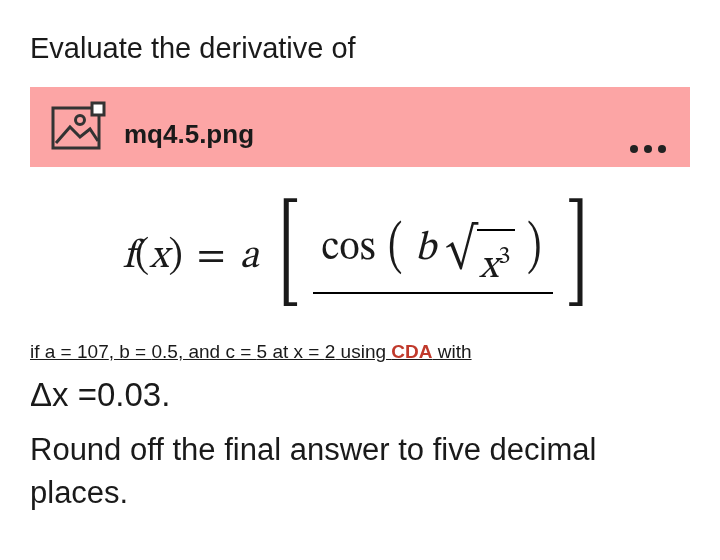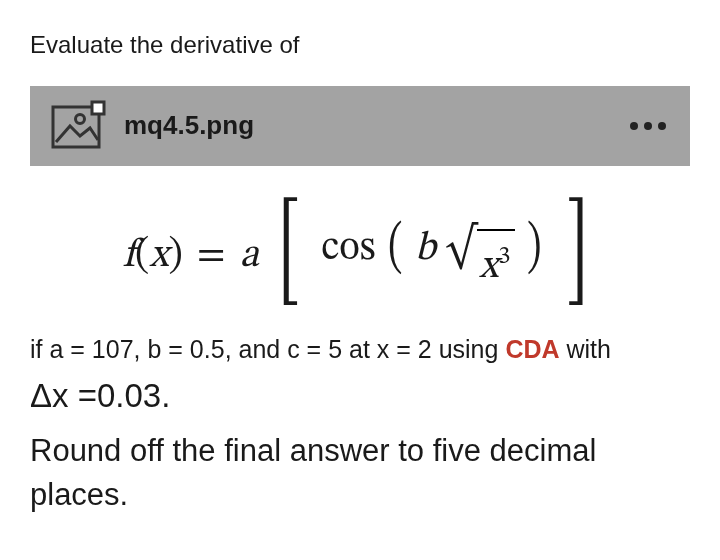--- a/index.html
+++ b/index.html
@@ -6,25 +6,25 @@
   body {
     width: 720px;
     height: 560px;
     background: #ffffff;
     font-family: Arial, Helvetica, sans-serif;
     color: #1a1a1a;
     padding: 28px 30px;
     font-size: 24px;
     line-height: 1.4;
   }
-  .prompt { margin-bottom: 24px; font-size: 24px; }
+  .prompt { margin-bottom: 18px; font-size: 29px; }
   .attachment {
-    background: #a3a3a3;
+    background: #fca5a5;
     display: flex;
-    align-items: center;
+    align-items: flex-end;
     padding: 14px 20px;
     margin-bottom: 28px;
   }
   .thumb {
     width: 56px; height: 52px;
     flex: 0 0 auto;
     margin-right: 18px;
     display: flex; align-items: center; justify-content: center;
   }
   .filename { font-weight: 700; font-size: 26px; flex: 1 1 auto; }
@@ -35,21 +35,21 @@
     align-items: center;
     justify-content: center;
     font-family: "Cambria Math","STIX Two Math","Times New Roman",serif;
     font-size: 40px;
     padding: 10px 0 24px 0;
   }
   .formula .it { font-style: italic; }
   .formula .eq { padding: 0 14px; }
   .frac {
     display: inline-flex;
-    flex-direction: row;
+    flex-direction: column;
     align-items: center;
     vertical-align: middle;
     margin: 0 4px;
   }
   .frac .num, .frac .den { padding: 2px 8px; white-space: nowrap; }
   .frac .bar { width: 100%; height: 2px; background: #000; }
   .bigbracket {
     font-size: 116px;
     line-height: 0.9;
     font-weight: 300;
@@ -61,21 +61,21 @@
   .sqrt { display:inline-flex; align-items:flex-start; }
   .sqrt-sym { font-size: 40px; line-height:1; padding-right:0; }
   .sqrt-arg {
     border-top: 2.5px solid #000;
     padding: 13px 4px 0 2px;
     display:inline-block;
     line-height: 1.15;
   }
   .sup { font-size: 0.62em; vertical-align: super; line-height:0; }
   .big-paren { font-size: 58px; position:relative; top:4px; line-height:0.8; display:inline-block; transform: scaleX(0.7);}
-  .conditions { font-size: 25px; margin-top: 0; }
+  .conditions { font-size: 19px; margin-top: 6px; text-decoration: underline; }
   .cda { color: #c0392b; font-weight: 700; }
   .delta-line { margin-top: 6px; font-size: 33px; }
   .round { margin-top: 10px; font-size: 31px; }
 </style>
 </head>
 <body>
 
 <div class="prompt">Evaluate the derivative of</div>
 
 <div class="attachment">

